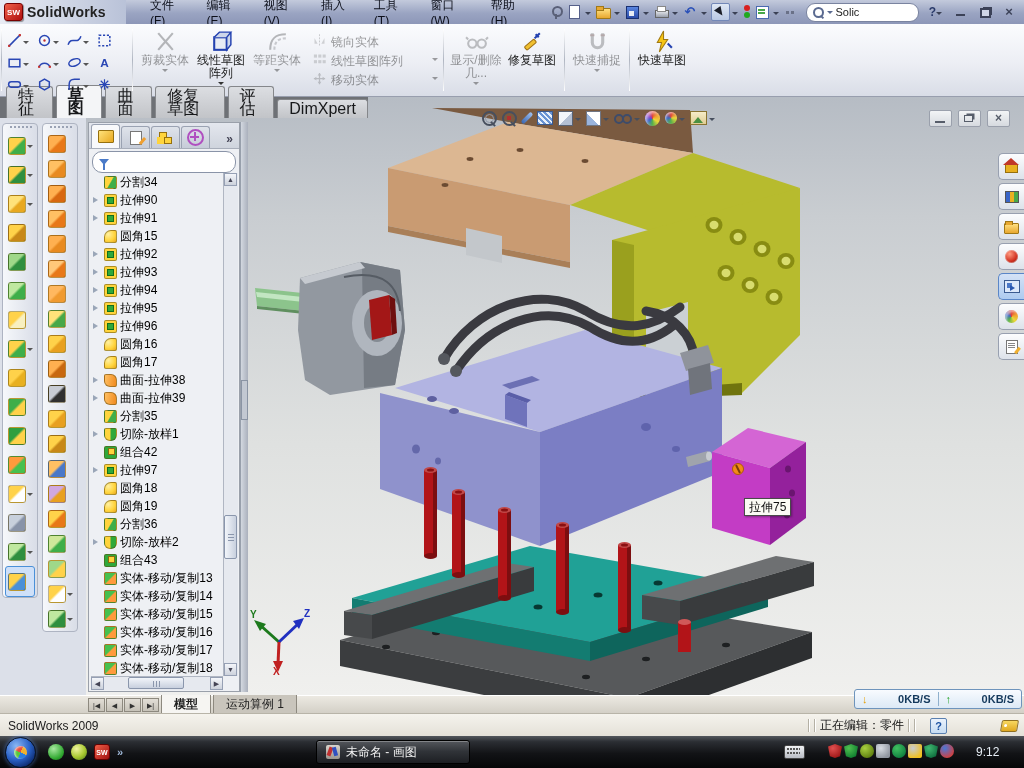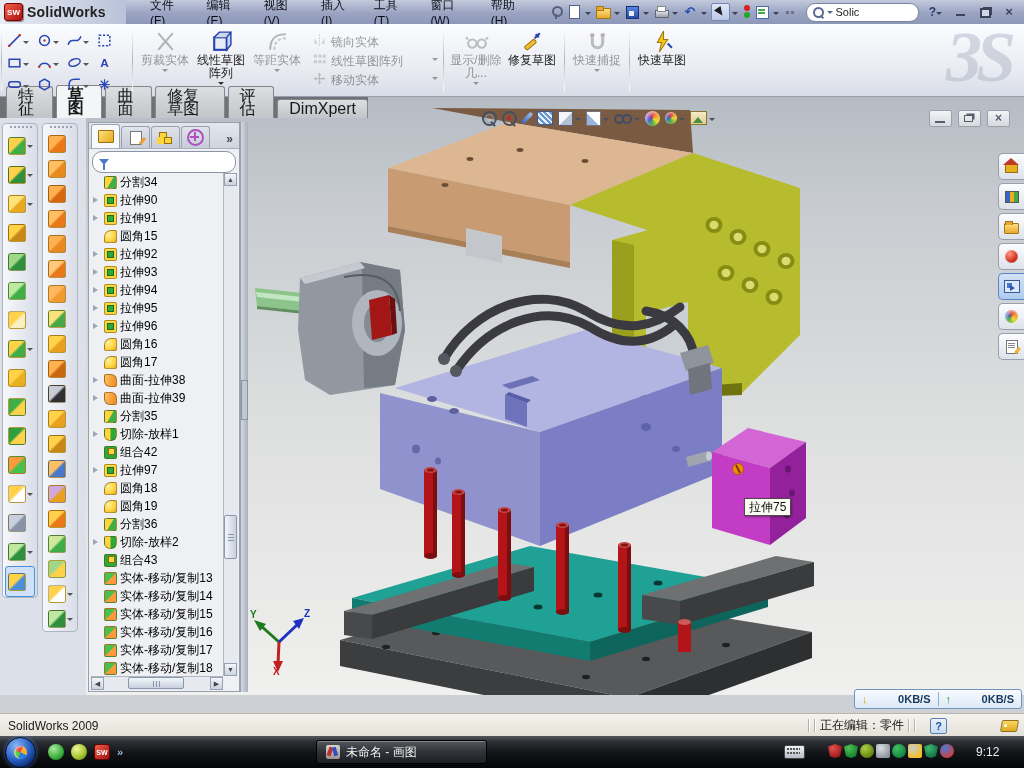--- a/index.html
+++ b/index.html
@@ -239,21 +239,21 @@
   .ql{width:16px;height:16px;border-radius:3px}
   .ql-msg{border-radius:50%;background:radial-gradient(circle at 35% 30%,#a8e8a0,#30a830 65%,#186018)}
   .ql-ball{border-radius:50%;background:radial-gradient(circle at 35% 30%,#f0f4a0,#a8c830 55%,#487818)}
   .ql-sw{background:linear-gradient(135deg,#f06048,#a01010);color:#fff;font-size:7px;font-weight:bold;
     display:flex;align-items:center;justify-content:center;border:1px solid #600;box-sizing:border-box}
   #qlmore{color:#9fb8d8;font-weight:bold;font-size:11px}
   .task{position:absolute;top:4px;height:24px;border-radius:3px;display:flex;align-items:center;gap:6px;
     padding:0 9px;font-size:12px;color:#f2f2f2;border:1px solid #000;box-sizing:border-box;
     box-shadow:inset 0 1px rgba(255,255,255,.28)}
   #task1{left:148px;width:162px;background:linear-gradient(#84898f,#565b62 48%,#3a3f46)}
-  #task2{left:316px;width:171px;background:linear-gradient(#54575d,#303338 48%,#1d1f23)}
+  #task2{left:316px;width:154px;background:linear-gradient(#54575d,#303338 48%,#1d1f23)}
   .tk-sw{width:14px;height:14px;border-radius:2px;background:linear-gradient(135deg,#f06048,#a01010);
     color:#fff;font-size:6px;font-weight:bold;display:flex;align-items:center;justify-content:center;flex:none}
   .tk-paint{width:14px;height:14px;border-radius:2px;background:linear-gradient(#d8d4cc,#9a968e);position:relative;flex:none}
   .tk-paint::before{content:"";position:absolute;left:2px;top:2px;width:4px;height:9px;background:#c03030;transform:rotate(20deg)}
   .tk-paint::after{content:"";position:absolute;right:3px;top:2px;width:4px;height:9px;background:#3050c0;transform:rotate(-15deg)}
   .tklabel{white-space:nowrap;overflow:hidden}
   #kbd{position:absolute;left:784px;top:9px;width:19px;height:12px;background:linear-gradient(#f0f2f4,#b8bcc4);
     border:1px solid #444;border-radius:2px}
   #kbd::before{content:"";position:absolute;left:2px;top:2px;width:13px;height:2px;
     background:repeating-linear-gradient(90deg,#555 0 2px,transparent 2px 3px)}
@@ -315,21 +315,20 @@
     <span id="helpbtn">?</span>
     <span class="qcar"></span>
     <div id="winbtns">
       <span class="wb wb-min"></span>
       <span class="wb wb-res"></span>
       <span class="wb wb-close">×</span>
     </div>
   </div>
 
   <div id="ribbon">
-    <span id="watermark">3S</span>
       <i class="rsep"></i>
     <div id="rg-grid">
         <span class="sg">
           <span class="sgi"><svg viewBox="0 0 14 14" width="15" height="15" fill="none" stroke="#2946b4" stroke-width="1.4">
               <line x1="2" y1="12" x2="12" y2="2"></line>
               <rect x="1" y="11" width="2" height="2" fill="#c03030" stroke="none"></rect>
               <rect x="11" y="1" width="2" height="2" fill="#c03030" stroke="none"></rect>
             </svg></span>
           <span class="sgc"></span>
         </span>
@@ -1096,20 +1095,32 @@
     <div id="hscroll">
       <span class="sbtn" id="hleft">◀</span>
       <span id="hthumb"></span>
       <span class="sbtn" id="hright">▶</span>
     </div>
   </div>
   <div id="splitter">
       <span id="splitgrip"></span>
     </div>
 
+  <div id="modeltabs">
+    <div id="mtnav">
+      <span class="nav">|◀</span>
+      <span class="nav">◀</span>
+      <span class="nav">▶</span>
+      <span class="nav">▶|</span>
+    </div>
+    <div id="mtabs" style="display:flex">
+        <span class="mtab active">模型</span>
+        <span class="mtab">运动算例 1</span>
+      </div>
+  </div>
 
   <div id="statusbar">
     <span id="sbleft">SolidWorks 2009</span>
     <div id="sbright">
       <span class="ssep"></span>
       <span class="ssep"></span>
       <span id="sbmode">正在编辑：零件</span>
       <span class="ssep"></span>
       <span class="ssep"></span>
       <span id="sbhelp">?</span>

